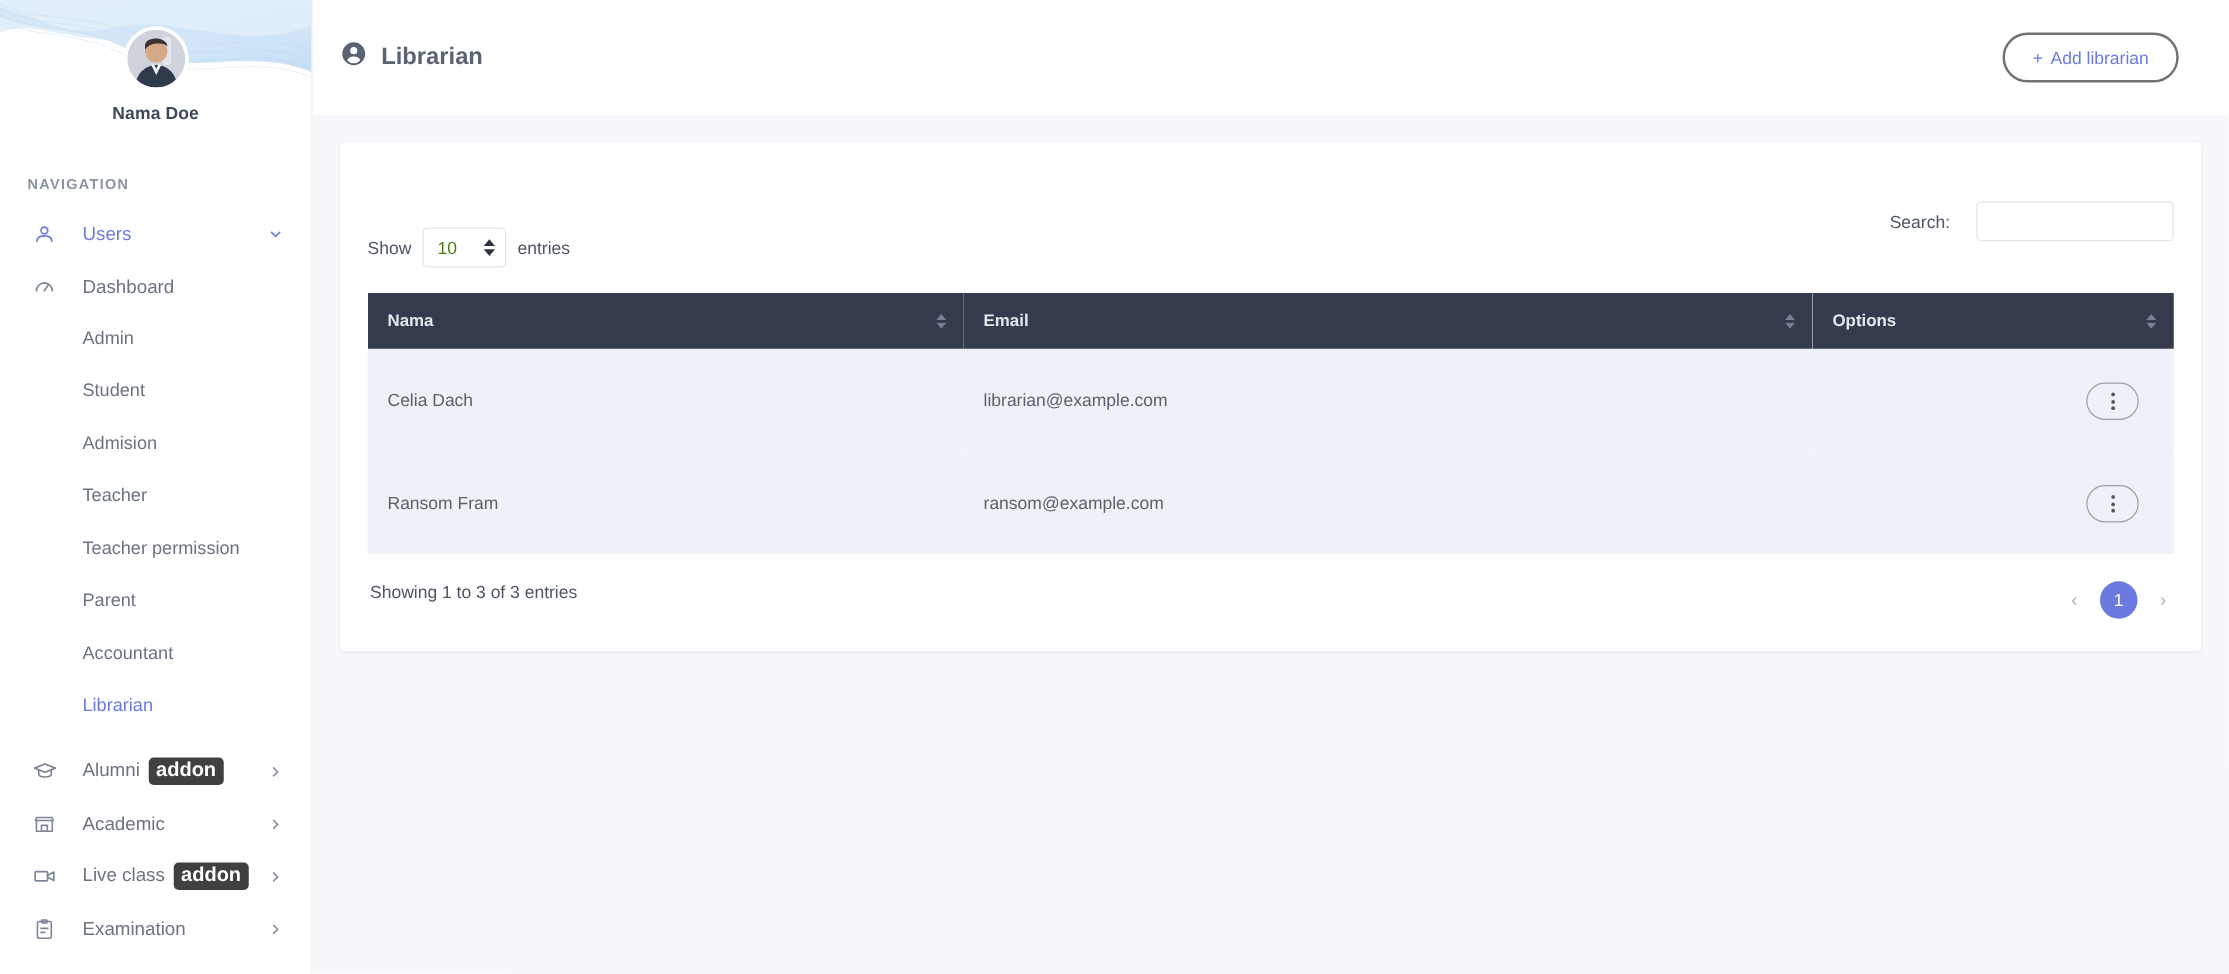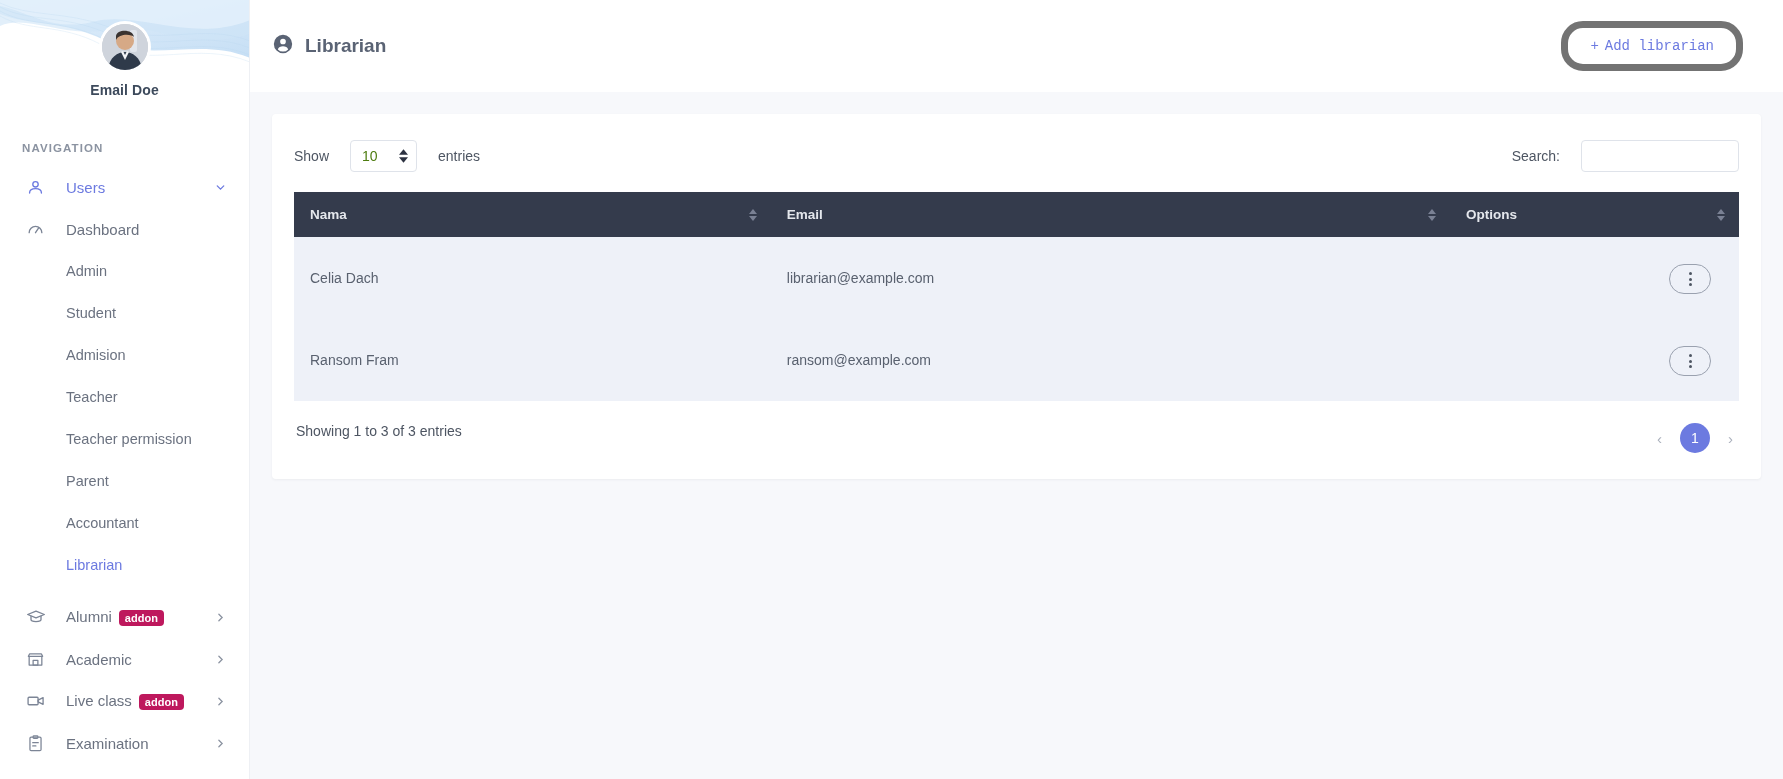--- a/index.html
+++ b/index.html
@@ -55,22 +55,22 @@
     color: #7c8596; margin-right: 18px;
   }
   .nav-item .lbl { flex: 1 1 auto; white-space: nowrap; }
   .nav-item.active { color: #6c7ae0; }
   .nav-item.active .ic { color: #6c7ae0; }
   .nav-item.sub { padding-left: 66px; font-size: 14.5px; }
   .nav-item.sub .lbl { color: #6b7280; }
   .nav-item.sub.active .lbl { color: #6c7ae0; }
   .badge-addon {
     display: inline-block; margin-left: 7px;
-    background: #be185d; color: #ffffff;
-    font-size: 11px; font-weight: bold;
+    background: #404040; color: #ffffff;
+    font-size: 16px; font-weight: bold;
     padding: 2px 6px 2px 6px; border-radius: 4px;
     vertical-align: middle;
   }
   .chev { color: #8b93a1; display: flex; align-items: center; }
 
   
   .main {
     flex: 1 1 auto; height: 779px;
     background: #f7f8fb;
     display: flex; flex-direction: column;
@@ -80,44 +80,44 @@
     background: #ffffff;
     height: 92px; flex: 0 0 92px;
     display: flex; align-items: center; justify-content: space-between;
     padding: 0 40px 0 22px;
   }
   .page-title {
     display: flex; align-items: center; gap: 11px;
     font-size: 19px; font-weight: bold; color: #5a6374;
   }
   .btn-add {
-    border: 7px solid #737373; color: #6c7ae0;
+    border: 2px solid #737373; color: #6c7ae0;
     background: #ffffff;
     border-radius: 22px;
     padding: 10px 22px;
-    font-size: 14px; font-family: Liberation Mono, monospace;
+    font-size: 14px; font-family: Liberation Sans, sans-serif;
     cursor: pointer; white-space: nowrap;
   }
   .btn-add .plus { margin-right: 6px; }
 
   .content { padding: 22px 22px 0 22px; }
   .card {
     background: #ffffff;
     border-radius: 4px;
     box-shadow: 0 1px 3px rgba(30,40,60,.055);
     padding: 26px 22px 22px 22px;
   }
 
   .table-controls {
     display: flex; align-items: center; justify-content: space-between;
     padding: 0 0 20px 0;
   }
   .show-entries {
-    display: flex; align-items: center; gap: 21px;
-    font-size: 14px; color: #4d5562;
+    display: flex; align-items: center; gap: 9px;
+    font-size: 14px; color: #4d5562; margin-top: 42px;
   }
   .select-wrap { position: relative; }
   .select-wrap select {
     appearance: none; -webkit-appearance: none;
     border: 1px solid #dfe3ea; border-radius: 4px;
     background: #ffffff;
     font-size: 14px; color: #4d7c0f; font-family: inherit;
     padding: 7px 30px 7px 11px;
     cursor: pointer;
   }
@@ -215,21 +215,21 @@
       <div class="avatar">
         <svg width="46" height="46" viewBox="0 0 46 46">
           <rect width="46" height="46" fill="#cfd4dc"></rect>
           <rect x="28" y="6" width="7" height="22" rx="2" fill="#e2e6ec"></rect>
           <circle cx="23" cy="17" r="9" fill="#d6a986"></circle>
           <path d="M14 12 C15 5, 31 5, 32 13 C30 10, 17 9, 14 16 Z" fill="#3a3330"></path>
           <path d="M6 46 C7 33, 16 28, 23 28 C30 28, 39 33, 40 46 Z" fill="#2f3a4a"></path>
           <path d="M19 28 L23 36 L27 28 L25 27 L23 31 L21 27 Z" fill="#f2f4f7"></path>
         </svg>
       </div>
-      <div class="profile-name">Email Doe</div>
+      <div class="profile-name">Nama Doe</div>
     </div>
 
     <div class="nav-title">NAVIGATION</div>
 
     <nav class="nav">
 
       <div class="nav-item active">
         <span class="ic">
           <svg width="19" height="19" viewBox="0 0 24 24" fill="none" stroke="currentColor" stroke-width="1.7" stroke-linecap="round">
             <circle cx="12" cy="8" r="3.4"></circle>

